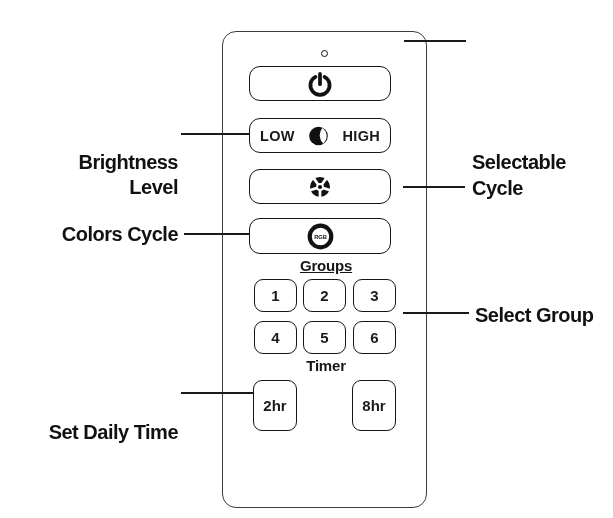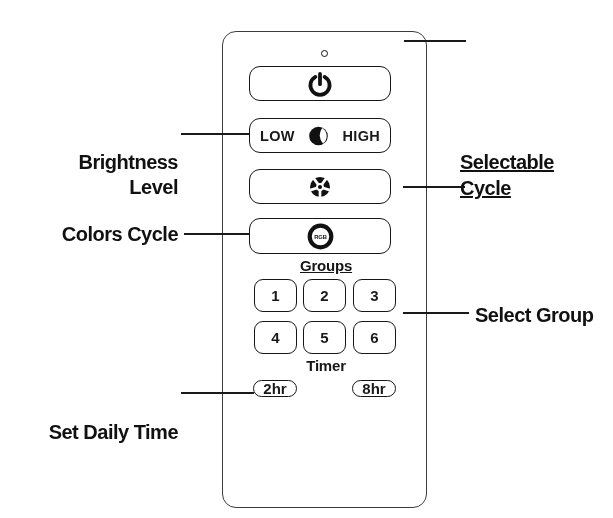--- a/index.html
+++ b/index.html
@@ -18,21 +18,21 @@
   }
   
   .btn{
     position:absolute;box-sizing:border-box;background:#fff;border:1.9px solid #161616;
     display:flex;align-items:center;justify-content:center;color:#1a1a1a;
     font-family:"Liberation Sans",sans-serif;font-weight:bold;padding:0;cursor:pointer;
   }
   .btn-big{left:249px;width:142px;height:35px;border-radius:11px;}
   .btn-lowhigh{justify-content:space-between;padding:0 10px;font-size:14.5px;letter-spacing:.3px;}
   .btn-small{width:43px;height:33px;border-radius:9px;font-size:15px;}
-  .btn-timer{width:44px;height:17px;border-radius:9px;font-size:15px;}
+  .btn-timer{width:44px;height:51px;border-radius:9px;font-size:15px;}
   
   .section-heading{
     position:absolute;left:249px;width:154px;text-align:center;
     font-weight:bold;font-size:15px;letter-spacing:-0.2px;color:#161616;
   }
   
   .line{position:absolute;height:1.7px;background:#1a1a1a;}
   
   .callout{
     position:absolute;font-weight:bold;font-size:20px;line-height:25px;
@@ -124,21 +124,21 @@
   <div class="line" style="left:184px;top:233px;width:65px;"></div>
   <div class="line" style="left:403px;top:312px;width:66px;"></div>
   <div class="line" style="left:181px;top:392px;width:73px;"></div>
 
 
   <div class="callout right-align" style="left:38px;top:122px;width:140px;margin-top:28px;">
     <div>Brightness</div>
     <div>Level</div>
   </div>
 
-  <div class="callout" style="left:460px;top:149px;line-height:26px;text-decoration:underline;">
+  <div class="callout" style="left:472px;top:149px;line-height:26px;">
     <div>Selectable</div>
     <div>Cycle</div>
   </div>
 
   <div class="callout right-align" style="left:38px;top:222px;width:140px;">Colors Cycle</div>
 
   <div class="callout" style="left:475px;top:303px;">Select Group</div>
 
   <div class="callout right-align" style="left:18px;top:381px;width:160px;margin-top:39px;">Set Daily Time</div>
 

